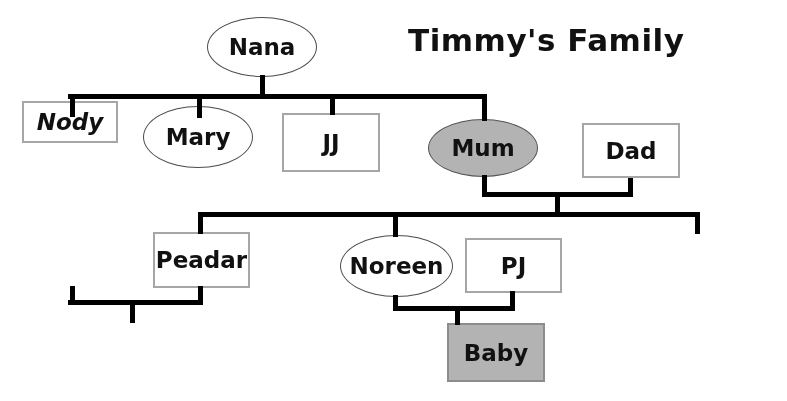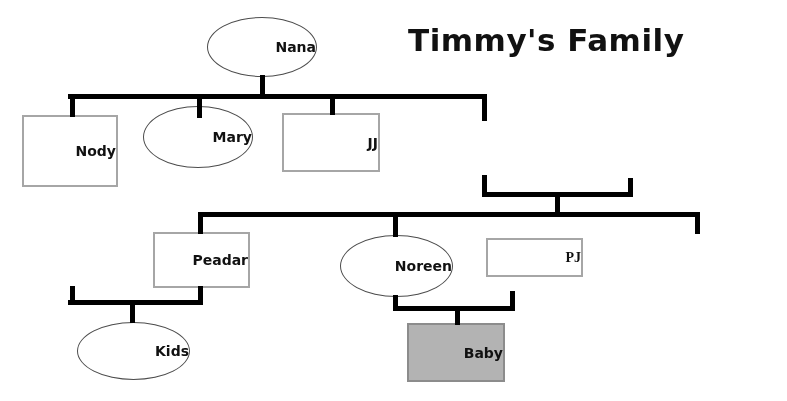--- a/index.html
+++ b/index.html
@@ -30,23 +30,23 @@
     font-size:31px;
     font-weight:bold;
     color:var(--text);
     letter-spacing:0.5px;
     white-space:nowrap;
   }
   .node{
     position:absolute;
     display:flex;
     align-items:center;
-    justify-content:flex-end;
+    justify-content:center;
     font-weight:bold;
-    font-size:14px;
+    font-size:23px;
     color:var(--text);
     box-sizing:border-box;
     text-align:center;
   }
   .ellipse{
     border-radius:50%;
     border:1.5px solid var(--ellipse-border);
     background:var(--node-fill);
   }
   .rect{
@@ -54,37 +54,38 @@
     background:var(--node-fill);
   }
   .highlight{
     background:var(--highlight-fill);
   }
   .ellipse.highlight{
     border-color:#555555;
   }
   .rect.highlight{
     border-color:#8c8c8c;
+    margin-left:40px;
   }
   .line{
     position:absolute;
     background:var(--line-color);
   }
 
   
   .n-nana   {left:207px;top:17px; width:110px;height:60px;}
-  .n-nody   {left:22px; top:115px;width:96px; height:72px;}
+  .n-nody   {left:22px; top:101px;width:96px; height:42px;font-style:italic;}
   .n-mary   {left:143px;top:106px;width:110px;height:62px;}
   .n-jj     {left:282px;top:113px;width:98px; height:59px;}
   .n-mum    {left:428px;top:119px;width:110px;height:58px;}
   .n-dad    {left:582px;top:123px;width:98px; height:55px;}
   .n-wife   {left:18px; top:228px;width:110px;height:60px;}
   .n-peadar {left:153px;top:232px;width:97px; height:56px;}
   .n-noreen {left:340px;top:235px;width:113px;height:62px;}
-  .n-pj     {left:486px;top:238px;width:97px; height:39px;font-family:Liberation Serif, serif;}
+  .n-pj     {left:465px;top:238px;width:97px; height:55px;}
   .n-timmy  {left:648px;top:232px;width:97px; height:53px;}
   .n-kids   {left:77px; top:322px;width:113px;height:58px;}
   .n-baby   {left:407px;top:323px;width:98px; height:59px;}
 
   
   .l1 {left:260px;top:75px; width:5px;  height:24px;}  
   .l2 {left:68px; top:94px; width:419px;height:5px;}   
   .l3 {left:70px; top:97px; width:5px;  height:20px;}  
   .l4 {left:197px;top:97px; width:5px;  height:21px;}  
   .l5 {left:330px;top:97px; width:5px;  height:18px;}  
@@ -119,34 +120,37 @@
 
   <div class="node rect n-nody">
     <span>Nody</span>
   </div>
   <div class="node ellipse n-mary">
     <span>Mary</span>
   </div>
   <div class="node rect n-jj">
     <span>JJ</span>
   </div>
+  <div class="node ellipse highlight n-mum">
+    <span>Mum</span>
+  </div>
+  <div class="node rect n-dad">
+    <span>Dad</span>
+  </div>
 
   <div class="node rect n-peadar">
     <span>Peadar</span>
   </div>
   <div class="node ellipse n-noreen">
     <span>Noreen</span>
   </div>
   <div class="node rect n-pj">
     <span>PJ</span>
   </div>
 
-  <div class="node ellipse n-kids">
-    <span>Kids</span>
-  </div>
   <div class="node rect highlight n-baby">
     <span>Baby</span>
   </div>
 
   <div class="line l1"></div>
   <div class="line l2"></div>
   <div class="line l3"></div>
   <div class="line l4"></div>
   <div class="line l5"></div>
   <div class="line l6"></div>

